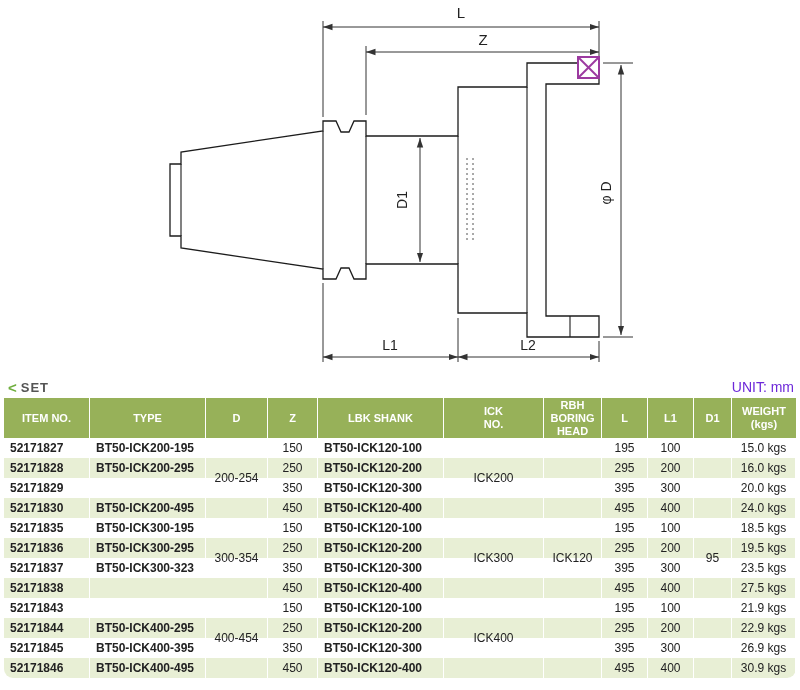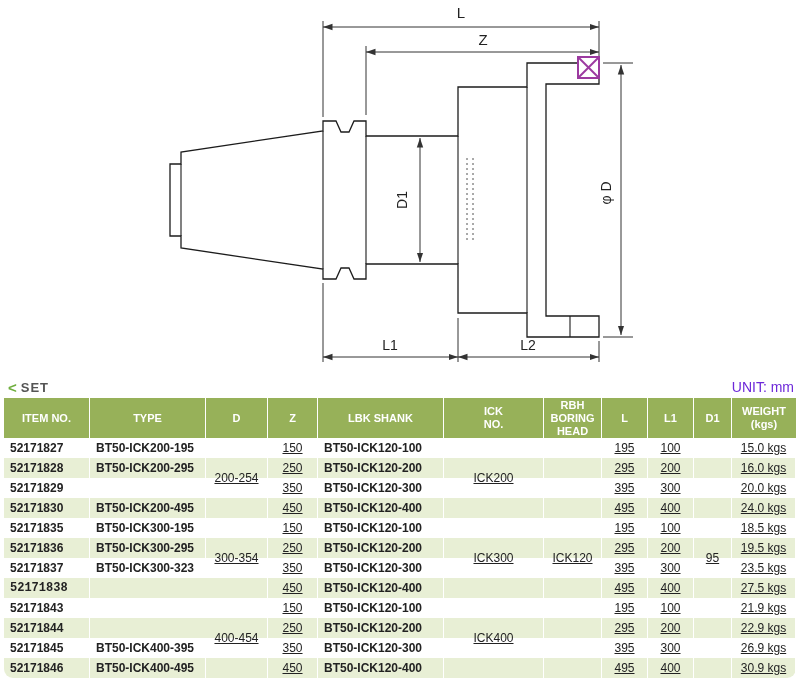--- a/index.html
+++ b/index.html
@@ -33,21 +33,21 @@
   .tbody{
     grid-auto-rows:20px;
     background:repeating-linear-gradient(to bottom,#fff 0,#fff 20px,#e8efd5 20px,#e8efd5 40px);
   }
   .cell{
     font-size:12px;line-height:20px;color:#222;
     border-right:1px solid #fff;
     white-space:nowrap;overflow:hidden;box-sizing:border-box;
   }
   .cell.lt{padding-left:6px;}
-  .cell.ct{text-align:center;text-decoration:underline;}
+  .cell.ct{text-align:center;}
   .cell.b{font-weight:bold;}
   .cell.mg{display:flex;align-items:center;justify-content:center;line-height:normal;}
 </style>
 </head>
 <body>
 
 <div class="page">
 
   <div class="drawing">
     <svg width="800" height="376" viewBox="0 0 800 376" xmlns="http://www.w3.org/2000/svg">
@@ -154,34 +154,35 @@
         <div class="cell ct" style="grid-area: 6 / 8 / span 1;">295</div>
         <div class="cell ct" style="grid-area: 6 / 9 / span 1;">200</div>
         <div class="cell ct" style="grid-area: 6 / 11 / span 1;">19.5 kgs</div>
         <div class="cell lt b" style="grid-area: 7 / 1 / span 1;">52171837</div>
         <div class="cell lt b" style="grid-area: 7 / 2 / span 1;">BT50-ICK300-323</div>
         <div class="cell ct" style="grid-area: 7 / 4 / span 1;">350</div>
         <div class="cell lt b" style="grid-area: 7 / 5 / span 1;">BT50-ICK120-300</div>
         <div class="cell ct" style="grid-area: 7 / 8 / span 1;">395</div>
         <div class="cell ct" style="grid-area: 7 / 9 / span 1;">300</div>
         <div class="cell ct" style="grid-area: 7 / 11 / span 1;">23.5 kgs</div>
-        <div class="cell lt b" style="grid-area: 8 / 1 / span 1; font-family: Liberation Mono, monospace;">52171838</div>
+        <div class="cell lt b" style="grid-area: 8 / 1 / span 1;">52171838</div>
         <div class="cell ct" style="grid-area: 8 / 4 / span 1;">450</div>
         <div class="cell lt b" style="grid-area: 8 / 5 / span 1;">BT50-ICK120-400</div>
         <div class="cell ct" style="grid-area: 8 / 8 / span 1;">495</div>
         <div class="cell ct" style="grid-area: 8 / 9 / span 1;">400</div>
         <div class="cell ct" style="grid-area: 8 / 11 / span 1;">27.5 kgs</div>
         <div class="cell lt b" style="grid-area: 9 / 1 / span 1;">52171843</div>
         <div class="cell lt b" style="grid-area: 9 / 2 / span 1; margin-top: 16px;">BT50-ICK400-195</div>
         <div class="cell ct" style="grid-area: 9 / 4 / span 1;">150</div>
         <div class="cell lt b" style="grid-area: 9 / 5 / span 1;">BT50-ICK120-100</div>
         <div class="cell ct" style="grid-area: 9 / 8 / span 1;">195</div>
         <div class="cell ct" style="grid-area: 9 / 9 / span 1;">100</div>
         <div class="cell ct" style="grid-area: 9 / 11 / span 1;">21.9 kgs</div>
         <div class="cell lt b" style="grid-area: 10 / 1 / span 1;">52171844</div>
+        <div class="cell lt b" style="grid-area: 10 / 2 / span 1;">BT50-ICK400-295</div>
         <div class="cell ct" style="grid-area: 10 / 4 / span 1;">250</div>
         <div class="cell lt b" style="grid-area: 10 / 5 / span 1;">BT50-ICK120-200</div>
         <div class="cell ct" style="grid-area: 10 / 8 / span 1;">295</div>
         <div class="cell ct" style="grid-area: 10 / 9 / span 1;">200</div>
         <div class="cell ct" style="grid-area: 10 / 11 / span 1; text-align: center;">22.9 kgs</div>
         <div class="cell lt b" style="grid-area: 11 / 1 / span 1;">52171845</div>
         <div class="cell lt b" style="grid-area: 11 / 2 / span 1;">BT50-ICK400-395</div>
         <div class="cell ct" style="grid-area: 11 / 4 / span 1;">350</div>
         <div class="cell lt b" style="grid-area: 11 / 5 / span 1;">BT50-ICK120-300</div>
         <div class="cell ct" style="grid-area: 11 / 8 / span 1;">395</div>

